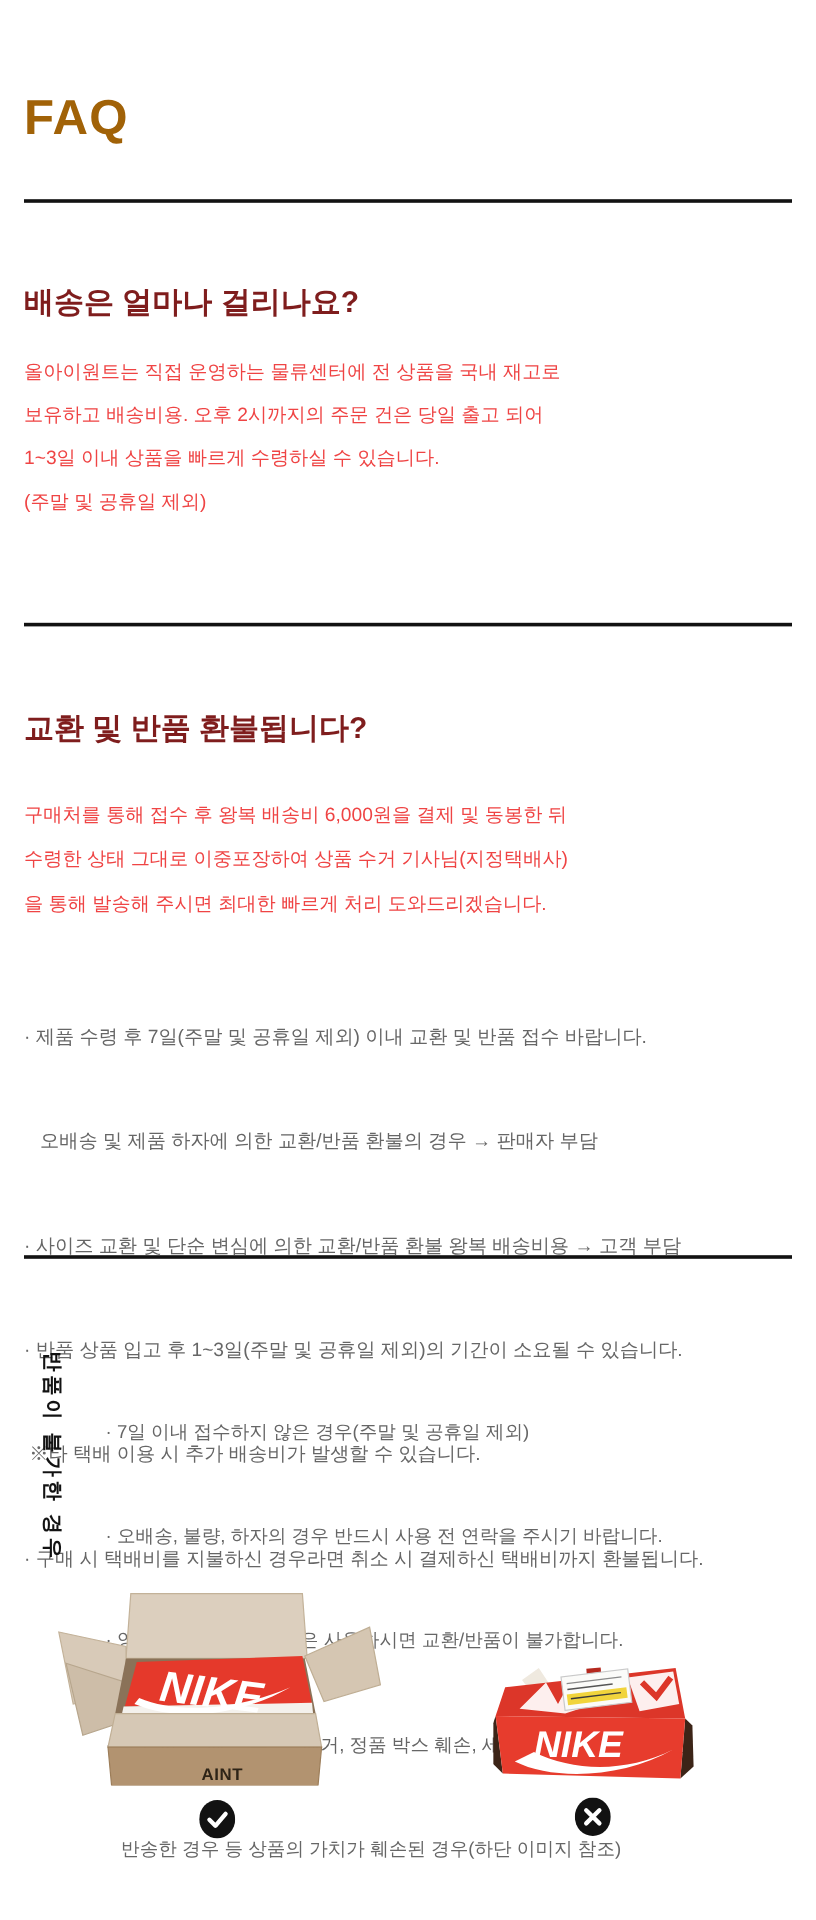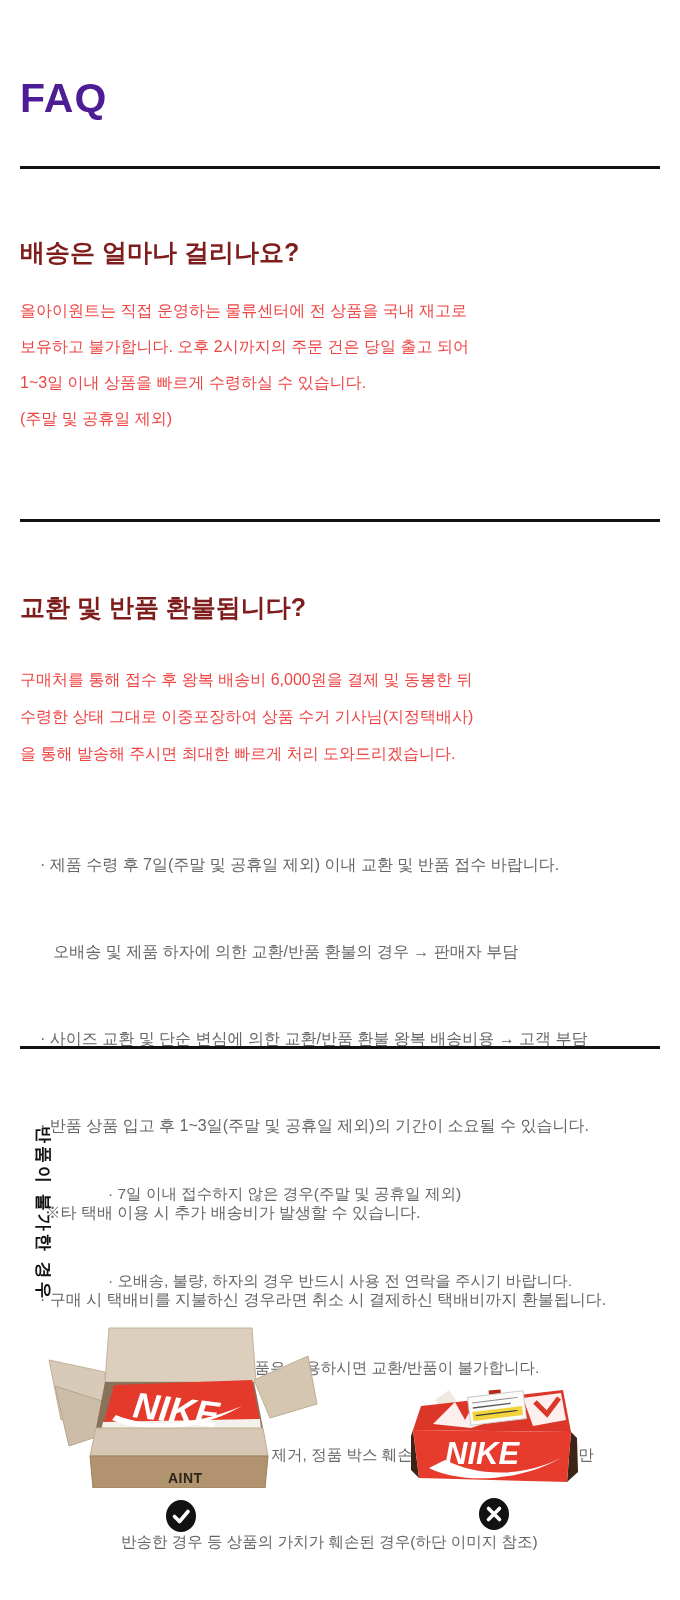--- a/index.html
+++ b/index.html
@@ -2,32 +2,32 @@
 <html><head>
 <meta charset="utf-8">
 <style>
   html,body{margin:0;padding:0;background:#fff;}
   .page{
     position:relative;width:680px;height:1600px;background:#ffffff;
     font-family:"Liberation Sans", sans-serif;overflow:hidden;
   }
   .logo{
     position:absolute;left:20px;top:78px;
-    font-size:41px;font-weight:800;letter-spacing:1px;color:#4c1d95;line-height:1;
+    font-size:41px;font-weight:800;letter-spacing:1px;color:#a16207;line-height:1;
   }
   .divider{position:absolute;left:20px;right:20px;height:0;border-top:3px solid #121212;}
   .div1{top:166px}.div2{top:519px}.div3{top:1046px}
   .sec-heading{
     position:absolute;left:20px;font-size:25px;font-weight:700;color:#7f1d1d;line-height:1.2;
   }
   .h-ship{top:237px}.h-ret{top:592px}
   .para{position:absolute;left:20px;color:#ef4444;font-size:16px;line-height:36px;}
   .p-ship{top:293px}
   .p-ret{top:650px;line-height:37px;margin-top:11px;}
-  .notes{position:absolute;left:20px;color:#666666;font-size:16px;line-height:29px;white-space:pre;margin-left:20px;}
+  .notes{position:absolute;left:20px;color:#666666;font-size:16px;line-height:29px;white-space:pre;}
   .n-ret{top:792px}
   .n-noret{left:88px;top:1121px;font-size:15.5px;}
   .vlabel{
     position:absolute;left:56px;top:1126px;transform:rotate(90deg);transform-origin:0 0;
     font-size:17px;font-weight:700;color:#121212;letter-spacing:3px;white-space:nowrap;line-height:26px;
   }
   .fig{position:absolute;}
   .fig-good{left:46px;top:1322px;}
   .fig-bad{left:411px;top:1388px;}
   .status{position:absolute;}
@@ -39,21 +39,21 @@
 
 <div class="page">
 
   <div class="logo">FAQ</div>
 
   <div class="divider div1"></div>
 
   <div class="sec-heading h-ship">배송은 얼마나 걸리나요?</div>
   <div class="para p-ship">
     <div>올아이원트는 직접 운영하는 물류센터에 전 상품을 국내 재고로</div>
-    <div>보유하고 불가합니다. 오후 2시까지의 주문 건은 당일 출고 되어</div>
+    <div>보유하고 배송비용. 오후 2시까지의 주문 건은 당일 출고 되어</div>
     <div>1~3일 이내 상품을 빠르게 수령하실 수 있습니다.</div>
     <div>(주말 및 공휴일 제외)</div>
   </div>
 
   <div class="divider div2"></div>
 
   <div class="sec-heading h-ret">교환 및 반품 환불됩니다?</div>
   <div class="para p-ret">
     <div>구매처를 통해 접수 후 왕복 배송비 6,000원을 결제 및 동봉한 뒤</div>
     <div>수령한 상태 그대로 이중포장하여 상품 수거 기사님(지정택배사)</div>

